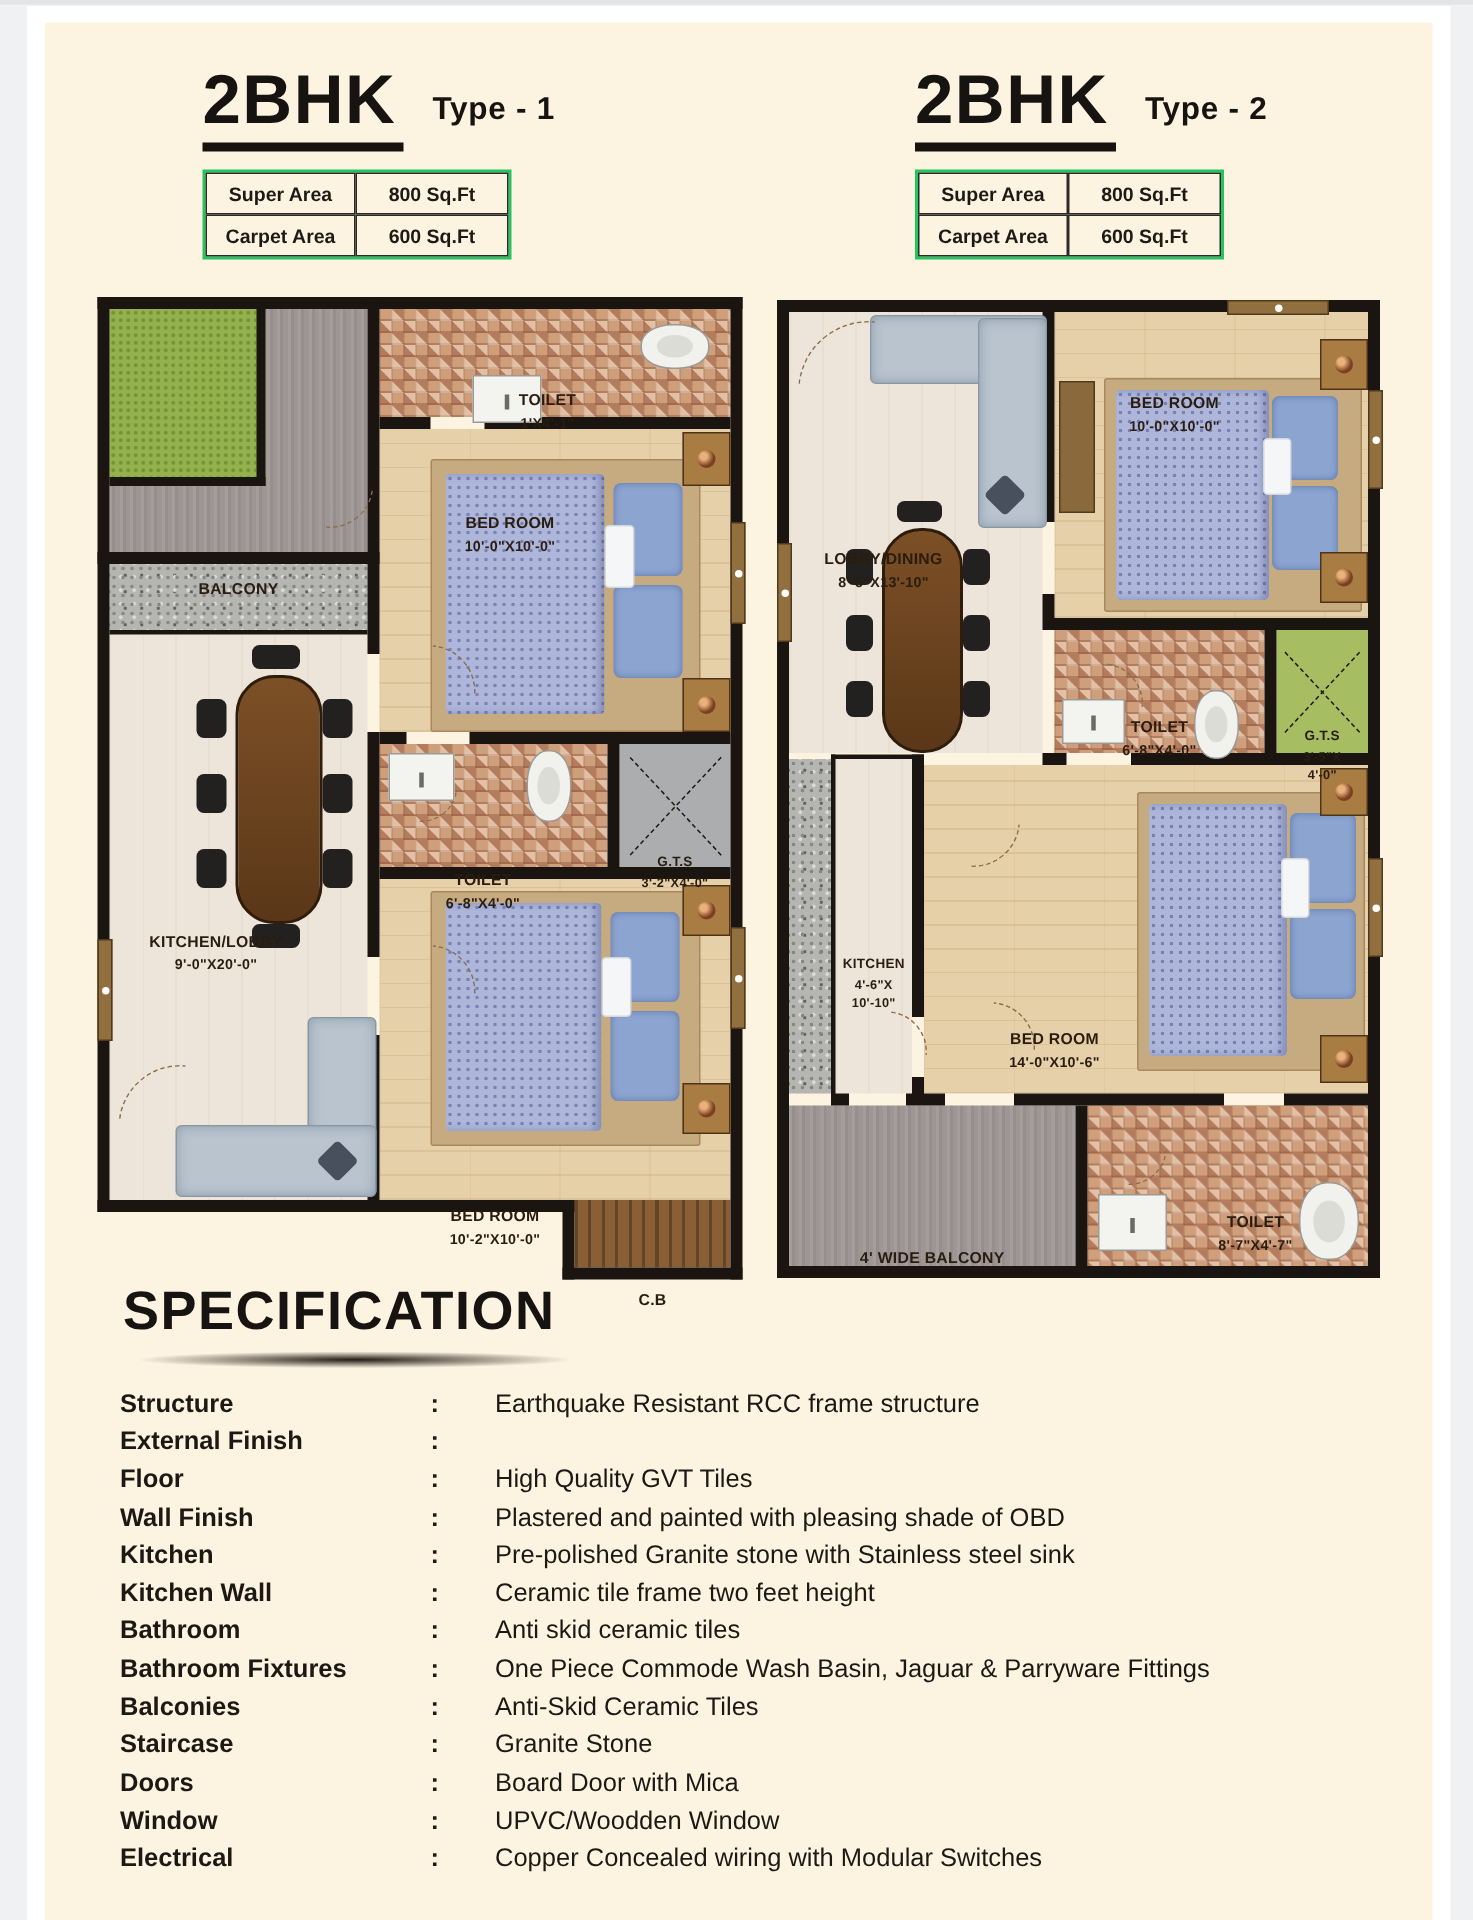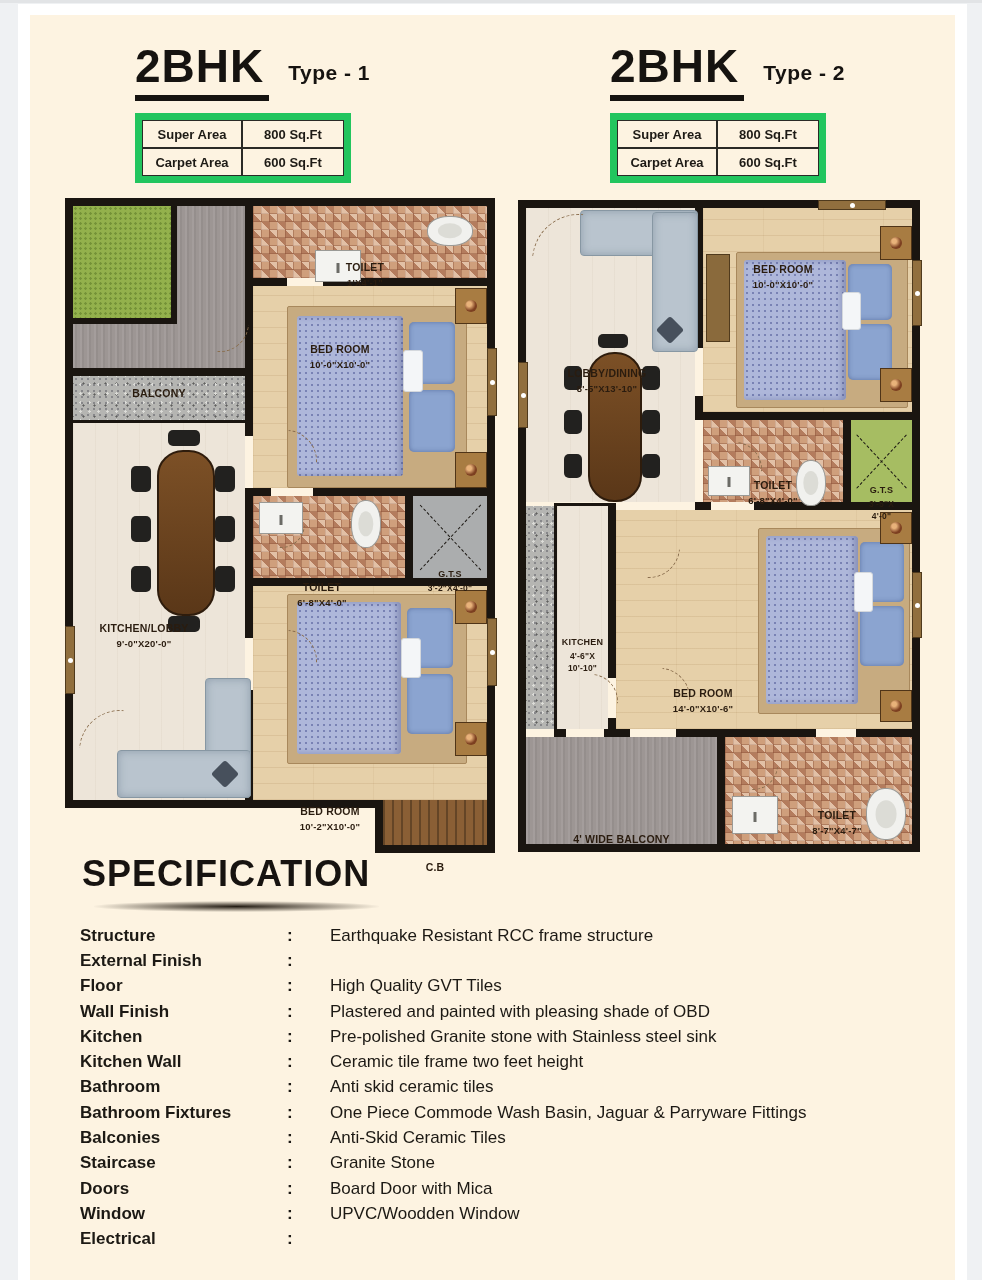--- a/index.html
+++ b/index.html
@@ -6,21 +6,21 @@
     background:#eff1f3;font-family:"Liberation Sans",sans-serif;}
   .topline{position:absolute;left:0;top:0;width:982px;height:3px;background:#e2e4e6;}
   .sheet{position:absolute;left:18px;top:4px;width:949px;height:1276px;background:#ffffff;}
   .page{position:absolute;left:30px;top:15px;width:925px;height:1265px;background:#fdf3e1;}
 
   
   .hdr{position:absolute;display:flex;align-items:flex-end;color:#161310;}
   .bhk{font-size:46px;font-weight:800;letter-spacing:1px;line-height:1;}
   .typ{font-size:21px;font-weight:700;margin-left:24px;margin-bottom:4px;letter-spacing:.5px;}
   .rule{position:absolute;height:6px;background:#161310;}
-  .atable{position:absolute;display:grid;grid-template-columns:100px 102px;border:7px solid #22c55e;}
+  .atable{position:absolute;display:grid;grid-template-columns:100px 102px;border:2px solid #22c55e;}
   .atable>div{border:1px solid #2a2a26;height:26px;display:flex;align-items:center;justify-content:center;
     font-size:13px;font-weight:700;color:#1d1a15;}
 
   
   .plan{position:absolute;}
   .wall{position:absolute;background:#1a1510;}
   .room{position:absolute;}
   .room-label{position:absolute;text-align:center;color:#2a1c0f;font-weight:700;line-height:1.5;letter-spacing:.2px;z-index:6;margin-top:48px;}
   .room-label .nm{font-size:10.5px;display:block;}
   .room-label .dm{font-size:9.5px;display:block;}
@@ -307,21 +307,21 @@
     <div class="arc" style="left:190px;top:242px;width:52px;height:52px;transform:rotate(50deg);"></div>
     <div class="arc" style="left:100px;top:316px;width:60px;height:60px;transform:rotate(140deg);"></div>
     <div class="arc" style="left:46px;top:474px;width:52px;height:52px;transform:rotate(50deg);"></div>
     <div class="arc" style="left:112px;top:468px;width:58px;height:58px;transform:rotate(50deg);"></div>
     <div class="arc" style="left:210px;top:540px;width:48px;height:48px;transform:rotate(140deg);"></div>
 
     <div class="room-label" style="left:200px;top:14px;width:130px;">
       <span class="nm">BED ROOM</span>
       <span class="dm">10'-0"X10'-0"</span>
       </div>
-    <div class="room-label" style="left:24px;top:118px;width:130px;">
+    <div class="room-label" style="left:6px;top:118px;width:130px;">
       <span class="nm">LOBBY/DINING</span>
       <span class="dm">8'-5"X13'-10"</span>
       </div>
     <div class="room-label" style="left:192px;top:230px;width:126px;">
       <span class="nm">TOILET</span>
       <span class="dm">6'-8"X4'-0"</span>
       </div>
     <div class="room-label" style="left:333px;top:236px;width:61px;">
       <span class="nm" style="font-size:9px;">G.T.S</span>
       <span class="dm" style="font-size:8.5px;">3'-5"X</span>
@@ -404,16 +404,17 @@
         <span class="sv">Board Door with Mica</span>
       </div>
     <div class="srow">
       <span class="sl">Window</span>
         <span class="sc">:</span>
         <span class="sv">UPVC/Woodden Window</span>
       </div>
     <div class="srow">
       <span class="sl">Electrical</span>
         <span class="sc">:</span>
+        <span class="sv">Copper Concealed wiring with Modular Switches</span>
       </div>
   </div>
 
 </div>
 
 </body></html>

